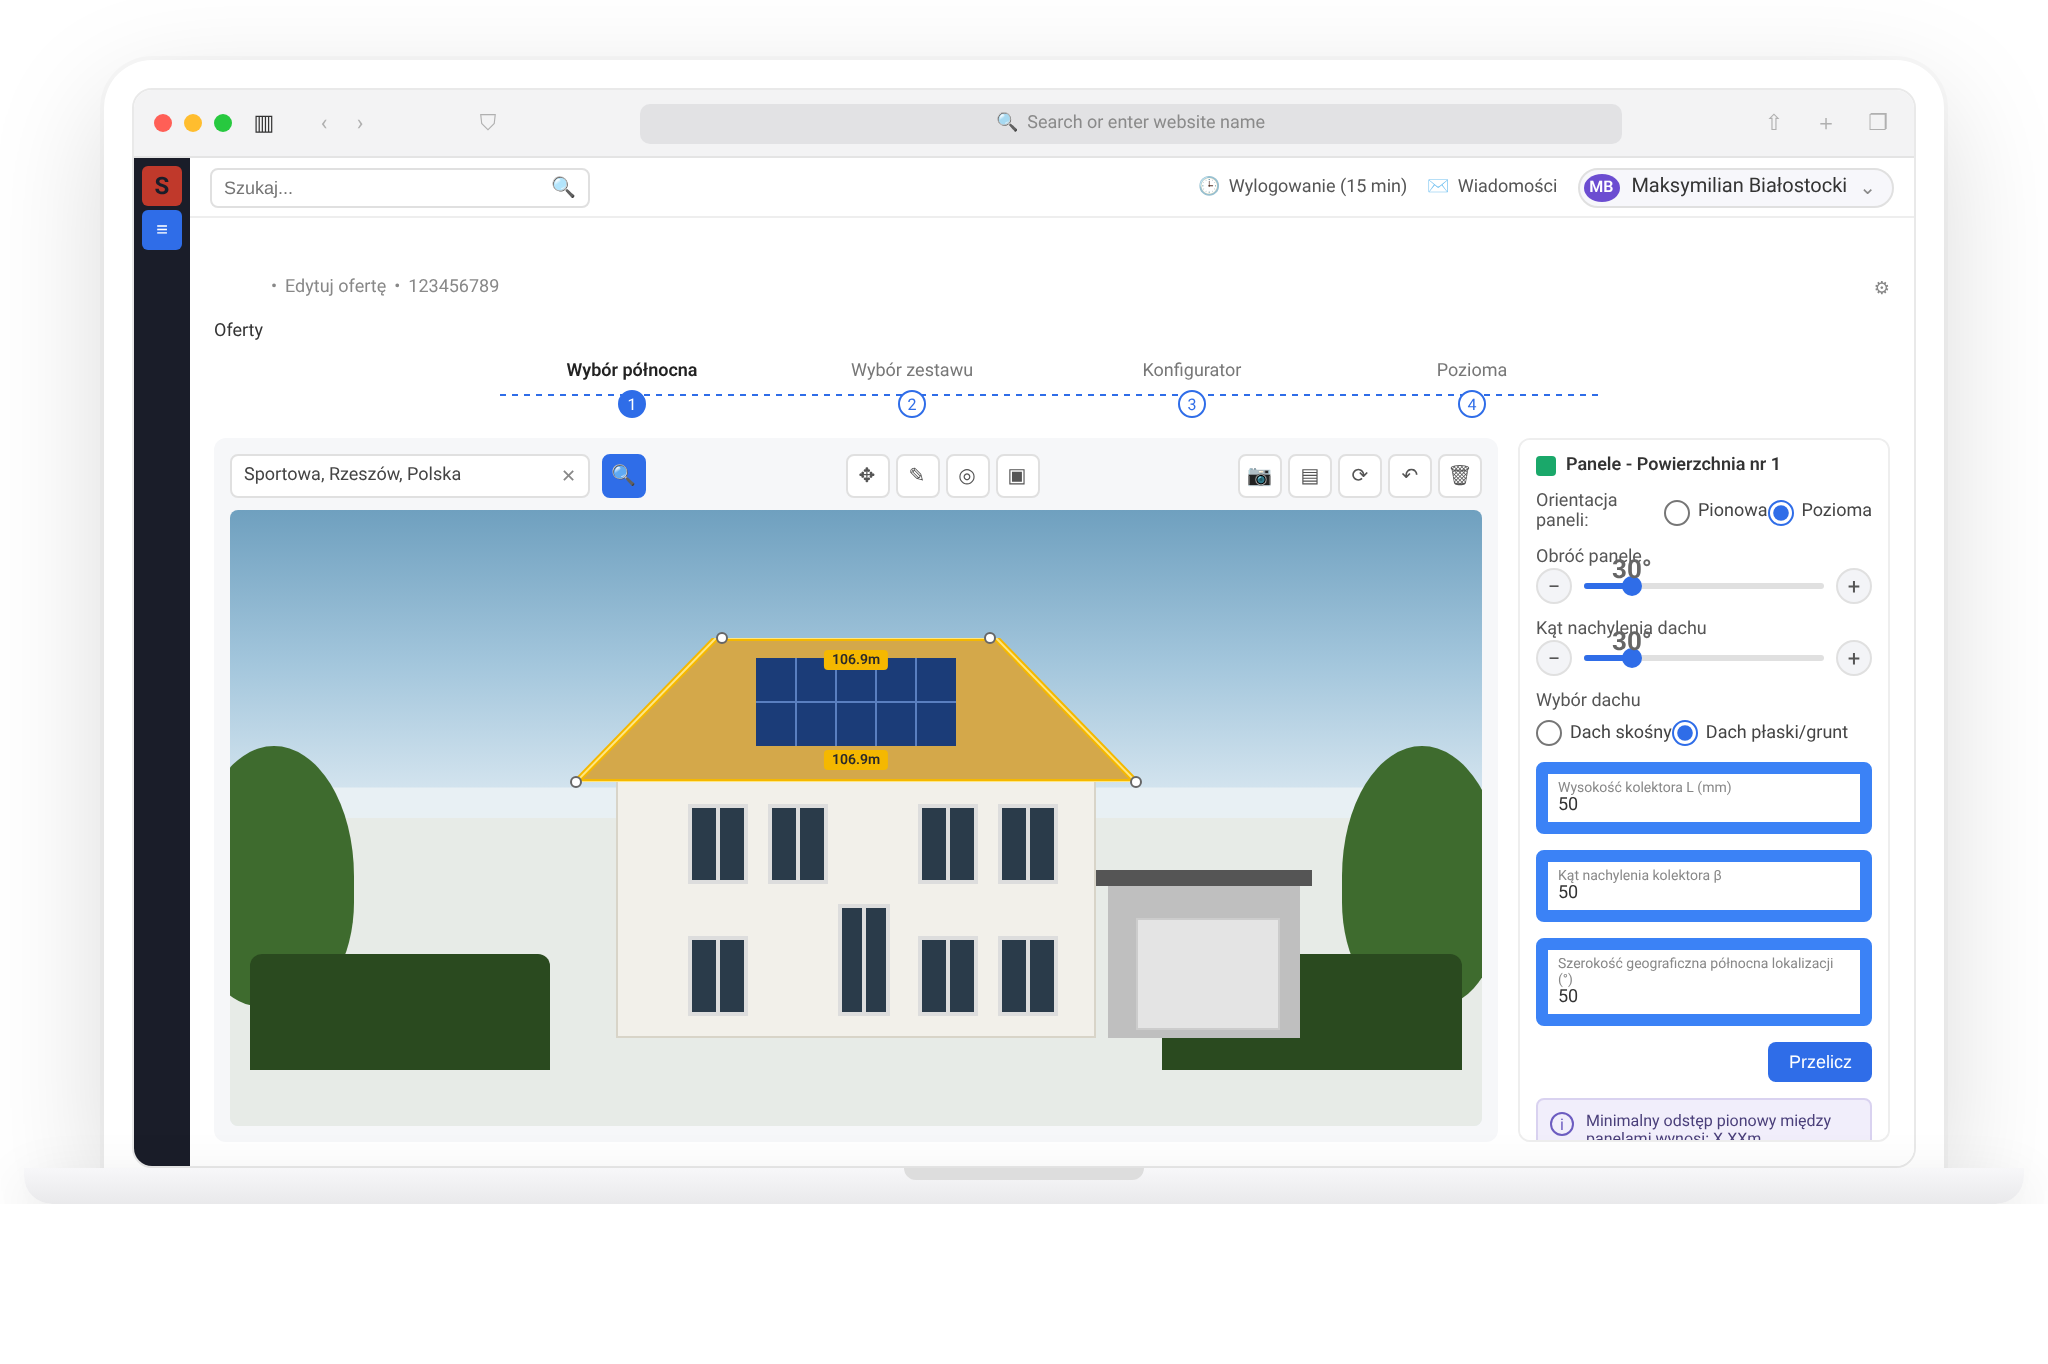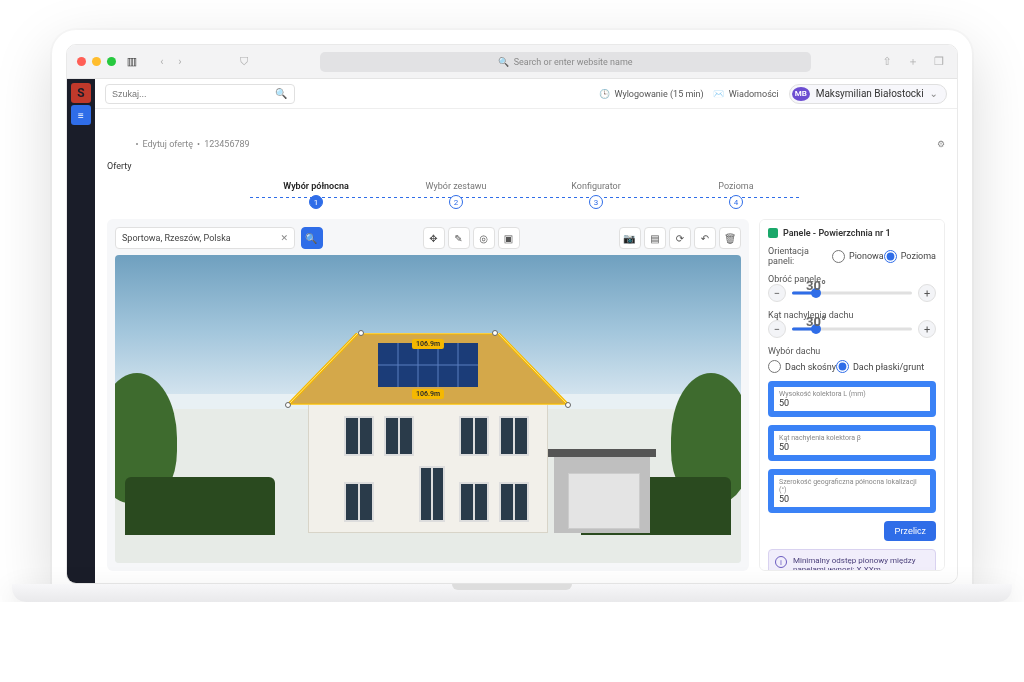--- a/index.html
+++ b/index.html
@@ -228,21 +228,21 @@
 }
 
 .ground { position:absolute; left:0; right:0; bottom:0; height:50%; background:#e7ebe7; }
 .hedge { position:absolute; bottom:28px; height:58px; background:#2a4a1f; border-radius:6px 6px 0 0; }
 .hedge.l { left:10px; width:150px; }
 .hedge.r { right:10px; width:150px; }
 .tree { position:absolute; bottom:60px; width:80px; height:130px; border-radius:50% 50% 40% 40%; background:#3e6b2e; }
 .tree.l { left:-18px; }
 .tree.r { right:-10px; }
 .house {
-  position:absolute; left:50%; bottom:30px; transform:translateX(-50%);
+  position:absolute; left:50%; bottom:44px; transform:translateX(-50%);
   width:280px; height:200px;
 }
 .house-body {
   position:absolute; bottom:0; left:20px; right:20px; height:140px;
   background:#f2f0ea;
   border: 1px solid #d8d4c8;
 }
 .garage {
   position:absolute; bottom:0; right:-82px; width:96px; height:78px;
   background:#bfbfbf;

